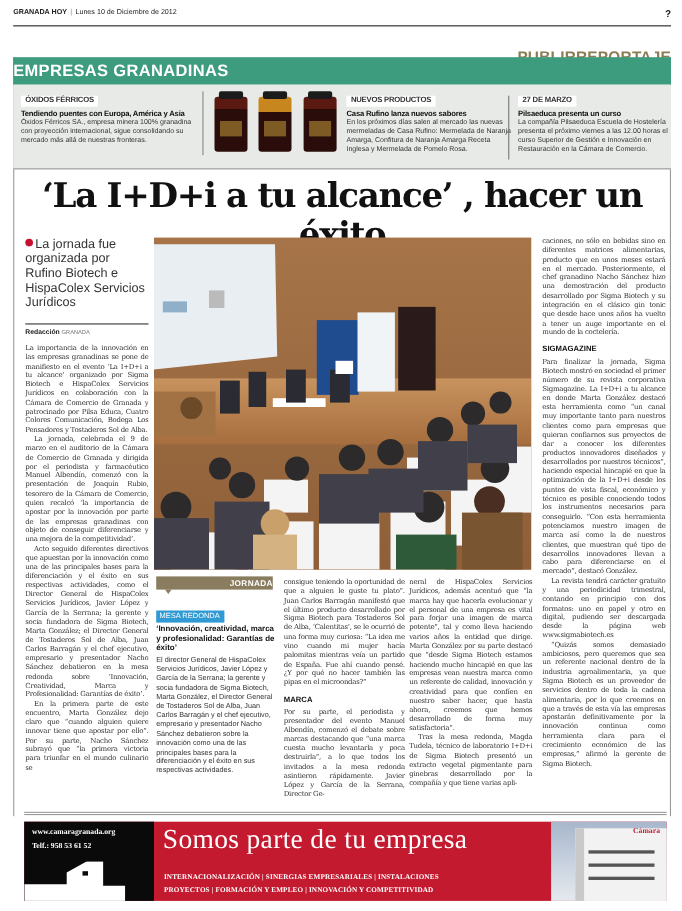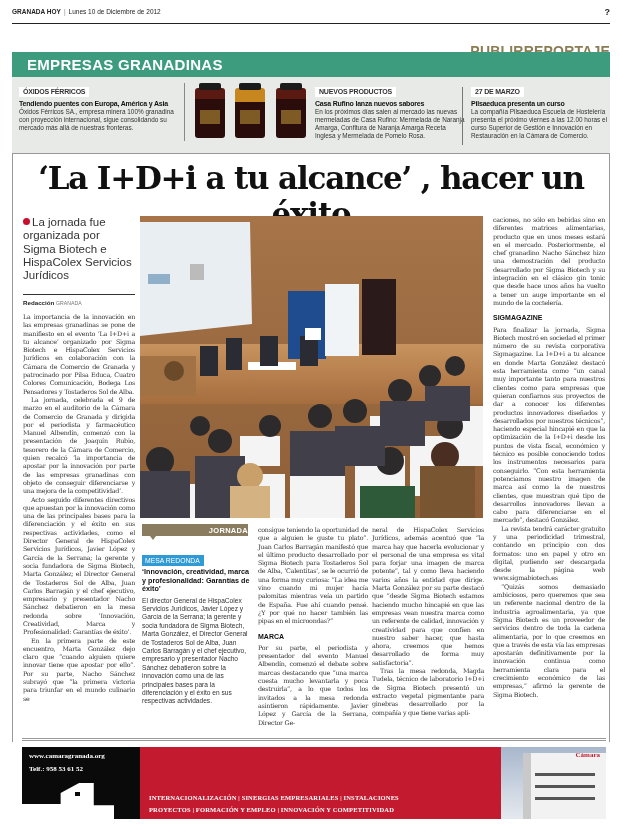--- a/index.html
+++ b/index.html
@@ -9,21 +9,21 @@
   .topbar { position: absolute; left: 12px; top: 8px; width: 598px; height: 16px; border-bottom: 1.5px solid #222; font-family: "Liberation Sans", sans-serif; font-size: 6.5px; }
   .topbar .pub { font-weight: bold; }
   .topbar .sep { color: #888; margin: 0 3px; }
   .topbar .pg { position: absolute; right: 0; top: -1px; font-weight: bold; font-size: 9px; }
 
   .section-label { position: absolute; right: 10px; top: 43px; font-family: "Liberation Sans", sans-serif; font-weight: bold; font-size: 14px; color: #8a7d55; letter-spacing: 0.2px; }
 
   .frame { position: absolute; left: 12px; top: 52px; width: 598px; height: 690px; border-left: 1px solid #999; border-right: 1px solid #999; }
 
   .band { position: absolute; left: 12px; top: 52px; width: 598px; height: 25px; background: #3d9b7e; }
-  .band span { position: absolute; left: 15px; top: 4px; font-family: "Liberation Sans", sans-serif; font-weight: bold; font-size: 15px; color: #fff; letter-spacing: 0.3px; }
+  .band span { position: absolute; left: 0; top: 4px; font-family: "Liberation Sans", sans-serif; font-weight: bold; font-size: 15px; color: #fff; letter-spacing: 0.3px; }
 
   .briefs { position: absolute; left: 12px; top: 77px; width: 598px; height: 77px; background: #e7eae6; border-bottom: 1px solid #999; }
   .brief { position: absolute; top: 10px; font-family: "Liberation Sans", sans-serif; font-size: 6.4px; line-height: 8.1px; color: #333; }
   .brief .tag { display: inline-block; background: #fff; font-weight: bold; font-size: 7px; padding: 1px 4px 1px 4px; margin-bottom: 3px; letter-spacing: -0.2px; }
   .brief .hd { font-weight: bold; font-size: 7px; color: #111; letter-spacing: -0.2px; }
   .b1 { left: 7px; width: 160px; }
   .b2 { left: 303px; width: 150px; }
   .b3 { left: 450px; width: 150px; padding-left: 8px; border-left: 1px solid #777; height: 58px; }
   .jars { position: absolute; left: 172px; top: 6px; width: 125px; height: 58px; border-left: 1px solid #888; }
   .jar { position: absolute; top: 5px; width: 30px; height: 50px; border-radius: 3px; background: linear-gradient(#5a1a12 0 22%, #2a0d0a 22% 100%); }
@@ -106,21 +106,21 @@
   </div>
   <div class="brief b3">
     <div class="tag">27 DE MARZO</div>
     <div class="hd">Pilsaeduca presenta un curso</div>
     <div>La compañía Pilsaeduca Escuela de Hostelería presenta el próximo viernes a las 12.00 horas el curso Superior de Gestión e Innovación en Restauración en la Cámara de Comercio.</div>
   </div>
 </div>
 
 <h1 class="headline">‘La I+D+i a tu alcance’ , hacer un éxito</h1>
 
-<div class="lede"><span class="dot"></span><span>La jornada fue organizada por Sigma Biotech e HispaColex Servicios Jurídicos</span></div>
+<div class="lede"><span class="dot"></span><span>La jornada fue organizada por Rufino Biotech e HispaColex Servicios Jurídicos</span></div>
 <div class="byline"><b>Redacción</b> <span>GRANADA</span></div>
 
 <div class="col col1">
   <p class="first">La importancia de la innovación en las empresas granadinas se pone de manifiesto en el evento ‘La I+D+i a tu alcance’ organizado por Sigma Biotech e HispaColex Servicios Jurídicos en colaboración con la Cámara de Comercio de Granada y patrocinado por Pilsa Educa, Cuatro Colores Comunicación, Bodega Los Pensadores y Tostaderos Sol de Alba.</p>
   <p>La jornada, celebrada el 9 de marzo en el auditorio de la Cámara de Comercio de Granada y dirigida por el periodista y farmacéutico Manuel Albendín, comenzó con la presentación de Joaquín Rubio, tesorero de la Cámara de Comercio, quien recalcó ‘la importancia de apostar por la innovación por parte de las empresas granadinas con objeto de conseguir diferenciarse y una mejora de la competitividad’.</p>
   <p>Acto seguido diferentes directivos que apuestan por la innovación como una de las principales bases para la diferenciación y el éxito en sus respectivas actividades, como el Director General de HispaColex Servicios Jurídicos, Javier López y García de la Serrana; la gerente y socia fundadora de Sigma Biotech, Marta González; el Director General de Tostaderos Sol de Alba, Juan Carlos Barragán y el chef ejecutivo, empresario y presentador Nacho Sánchez debatieron en la mesa redonda sobre ‘Innovación, Creatividad, Marca y Profesionalidad: Garantías de éxito’.</p>
   <p>En la primera parte de este encuentro, Marta González dejo claro que “cuando alguien quiere innovar tiene que apostar por ello”. Por su parte, Nacho Sánchez subrayó que “la primera victoria para triunfar en el mundo culinario se</p>
 </div>
 
 <div class="photo" title="Mesa redonda en el auditorio de la Cámara de Comercio con público asistente">
@@ -221,20 +221,21 @@
 
 <div class="divider"></div>
 
 <div class="ad">
   <div class="ad-left">
     <div class="url">www.camaragranada.org</div>
     <div class="tel">Telf.: 958 53 61 52</div>
     <div class="bld"></div>
     <div class="win"></div>
   </div>
+  <div class="ad-slogan">Somos parte de tu empresa</div>
   <div class="ad-line ad-l1">INTERNACIONALIZACIÓN | SINERGIAS EMPRESARIALES | INSTALACIONES</div>
   <div class="ad-line ad-l2">PROYECTOS | FORMACIÓN Y EMPLEO | INNOVACIÓN Y COMPETITIVIDAD</div>
   <div class="ad-right">
     <div class="b"></div>
     <div class="r" style="top:26px"></div>
     <div class="r" style="top:38px"></div>
     <div class="r" style="top:50px"></div>
     <div class="logo">Cámara</div>
   </div>
 </div>

